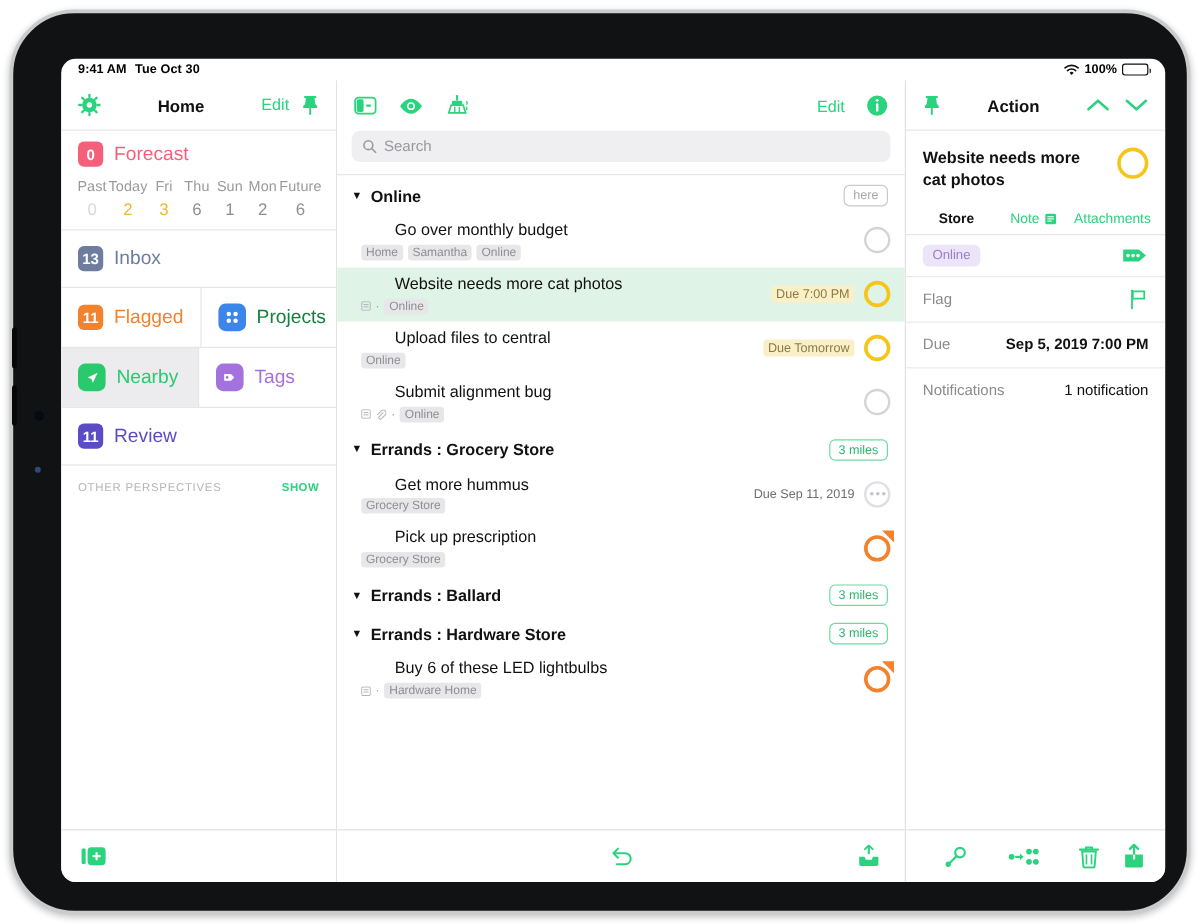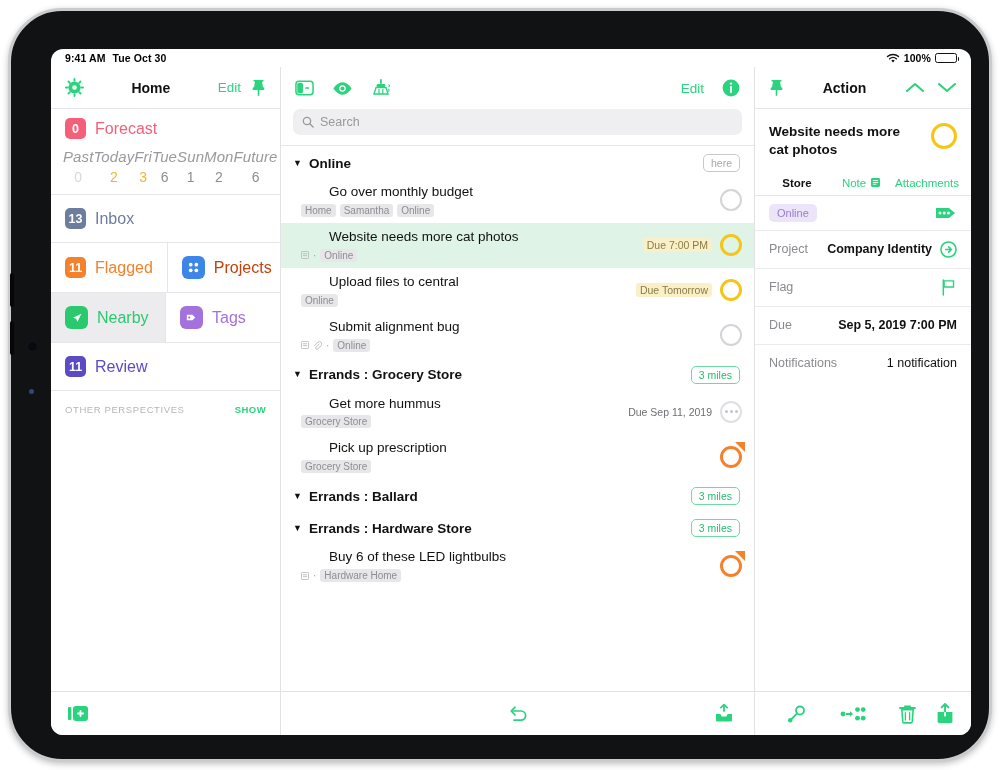--- a/index.html
+++ b/index.html
@@ -95,21 +95,21 @@
   .icon-tile {
     width: 23px; height: 23px; border-radius: 6px;
     display: flex; align-items: center; justify-content: center;
   }
 
   
   #forecast-strip {
     display: flex; padding: 0 12px 9px 12px;
   }
   .fc-col { flex: 1; text-align: center; }
-  .fc-name { font-size: 15px; color: #9a9a9e; letter-spacing: .1px; font-style: italic; }
+  .fc-name { font-size: 12px; color: #9a9a9e; letter-spacing: .1px; }
   .fc-num { font-size: 14px; color: #8e8e92; margin-top: 4px; }
   .fc-num.hl { color: #F0B72E; }
   .fc-num.dim { color: #d8d8da; }
 
   .grid-row { display: flex; border-bottom: 1px solid #e6e6e8; }
   .grid-cell {
     flex: 1; display: flex; align-items: center; gap: 9px;
     padding: 13px 14px;
   }
   .grid-cell + .grid-cell { border-left: 1px solid #e6e6e8; }
@@ -361,21 +361,21 @@
               </div>
               <div class="fc-col">
                 <div class="fc-name">Today</div>
                 <div class="fc-num hl">2</div>
               </div>
               <div class="fc-col">
                 <div class="fc-name">Fri</div>
                 <div class="fc-num hl">3</div>
               </div>
               <div class="fc-col">
-                <div class="fc-name">Tue</div>
+                <div class="fc-name">Thu</div>
                 <div class="fc-num">6</div>
               </div>
               <div class="fc-col">
                 <div class="fc-name">Sun</div>
                 <div class="fc-num">1</div>
               </div>
               <div class="fc-col">
                 <div class="fc-name">Mon</div>
                 <div class="fc-num">2</div>
               </div>
@@ -400,21 +400,21 @@
           </div>
           <div class="grid-cell">
             <span class="icon-tile" style="background:#3B86E8">
               <svg width="15" height="15" viewBox="0 0 16 16">
                 <circle cx="5" cy="5" r="2" fill="#fff"></circle>
                   <circle cx="11" cy="5" r="2" fill="#fff"></circle>
                 <circle cx="5" cy="11" r="2" fill="#fff"></circle>
                   <circle cx="11" cy="11" r="2" fill="#fff"></circle>
               </svg>
             </span>
-            <span class="p-label" style="color:#c2410c">Projects</span>
+            <span class="p-label" style="color:#15803d">Projects</span>
           </div>
         </div>
 
         <div class="grid-row">
           <div class="grid-cell selected">
             <span class="icon-tile" style="background:#2BC96E">
               <svg width="14" height="14" viewBox="0 0 16 16">
                 <path d="M13 3 3.5 7.6l3.6 1.3 1.3 3.6L13 3z" fill="#fff"></path>
               </svg>
             </span>
@@ -715,31 +715,20 @@
           <span>
             <svg width="22" height="14" viewBox="0 0 22 14">
               <path d="M1 2h13l6 5-6 5H1V2z" fill="#2AD37E"></path>
               <circle cx="5" cy="7" r="1.5" fill="#fff"></circle>
                 <circle cx="9.2" cy="7" r="1.5" fill="#fff"></circle>
                 <circle cx="13.4" cy="7" r="1.5" fill="#fff"></circle>
             </svg>
           </span>
         </div>
 
-        <div class="insp-row">
-          <span class="insp-key">Project</span>
-          <span class="insp-spacer"></span>
-          <span class="insp-val">Company Identity</span>
-          <span>
-            <svg width="17" height="17" viewBox="0 0 18 18">
-              <circle cx="9" cy="9" r="8" fill="none" stroke="#2AD37E" stroke-width="1.7"></circle>
-              <path d="M6 9h6M9.2 6.2 12 9l-2.8 2.8" fill="none" stroke="#2AD37E" stroke-width="1.7" stroke-linecap="round" stroke-linejoin="round"></path>
-            </svg>
-          </span>
-        </div>
 
         <div class="insp-row">
           <span class="insp-key">Flag</span>
           <span class="insp-spacer"></span>
           <span>
             <svg width="16" height="17" viewBox="0 0 16 18">
               <path d="M2 1v16" stroke="#2AD37E" stroke-width="1.6" stroke-linecap="round"></path>
               <path d="M2.8 2h10v6.4h-10z" fill="none" stroke="#2AD37E" stroke-width="1.5"></path>
             </svg>
           </span>

